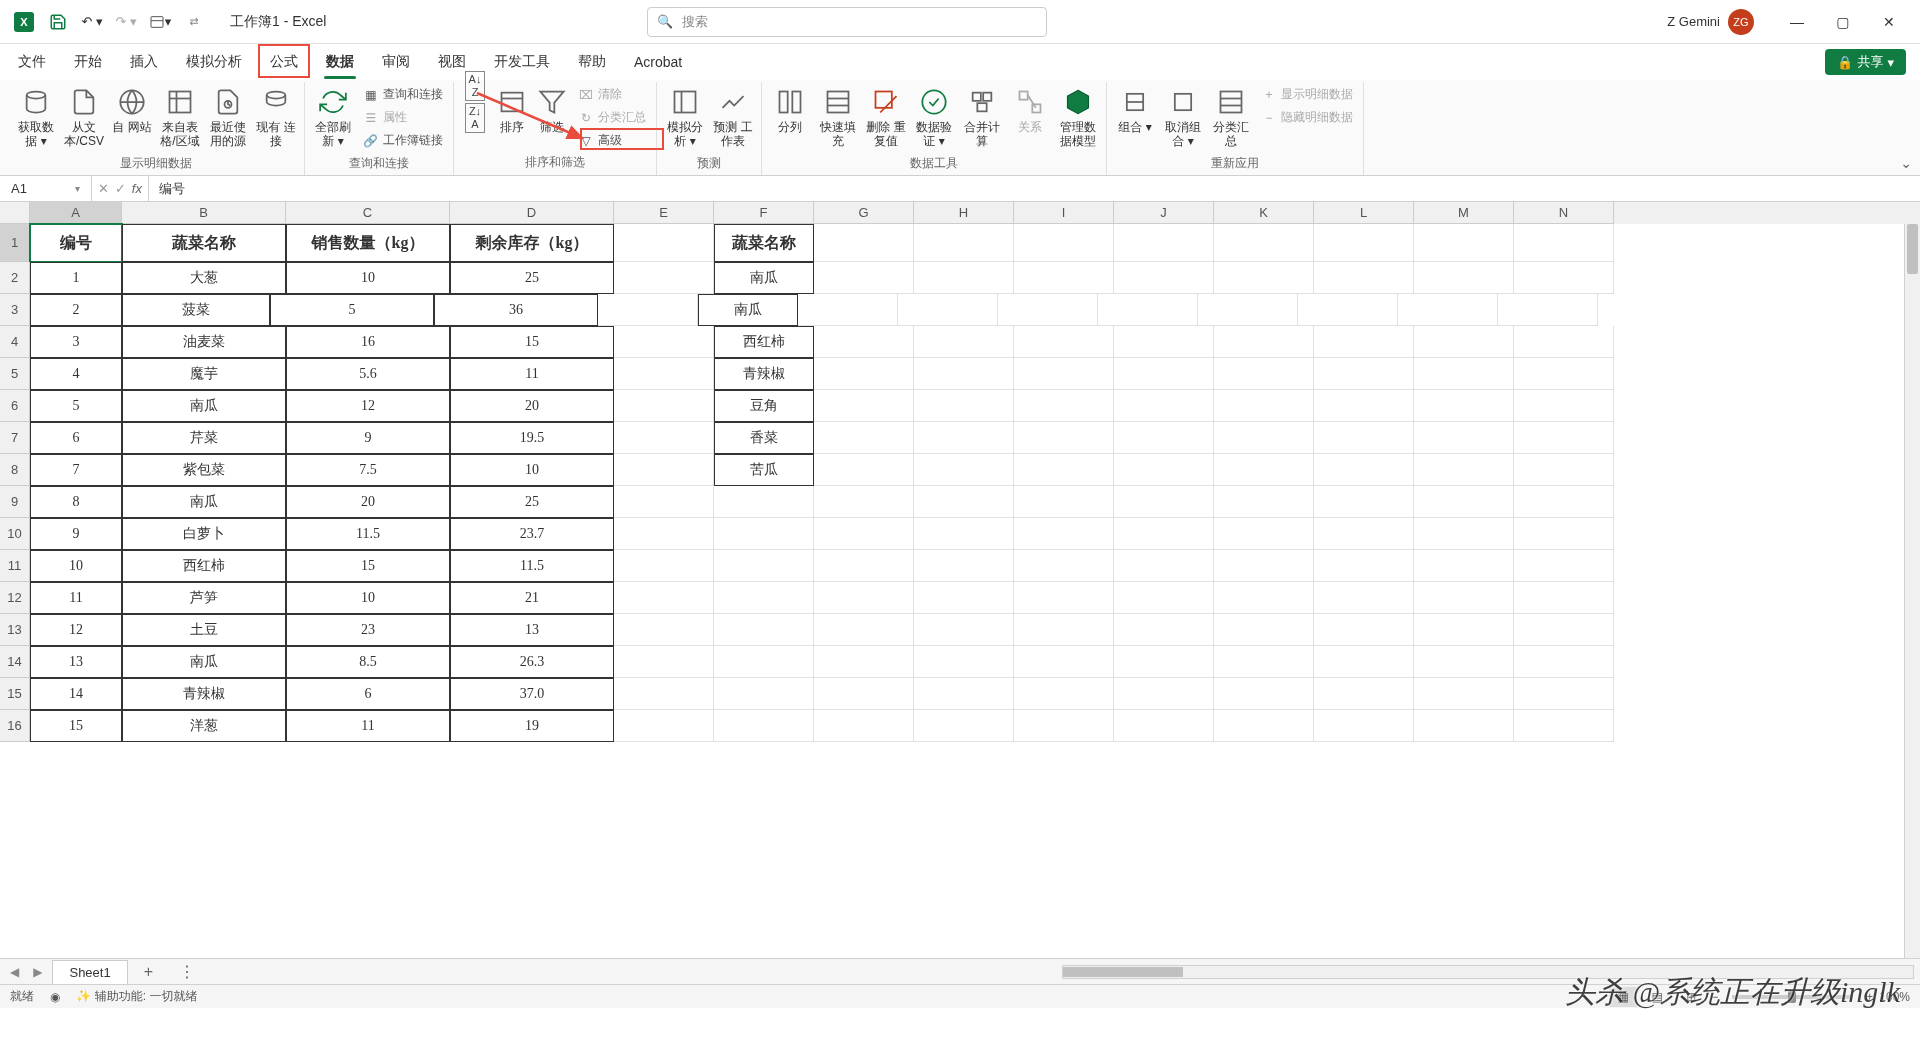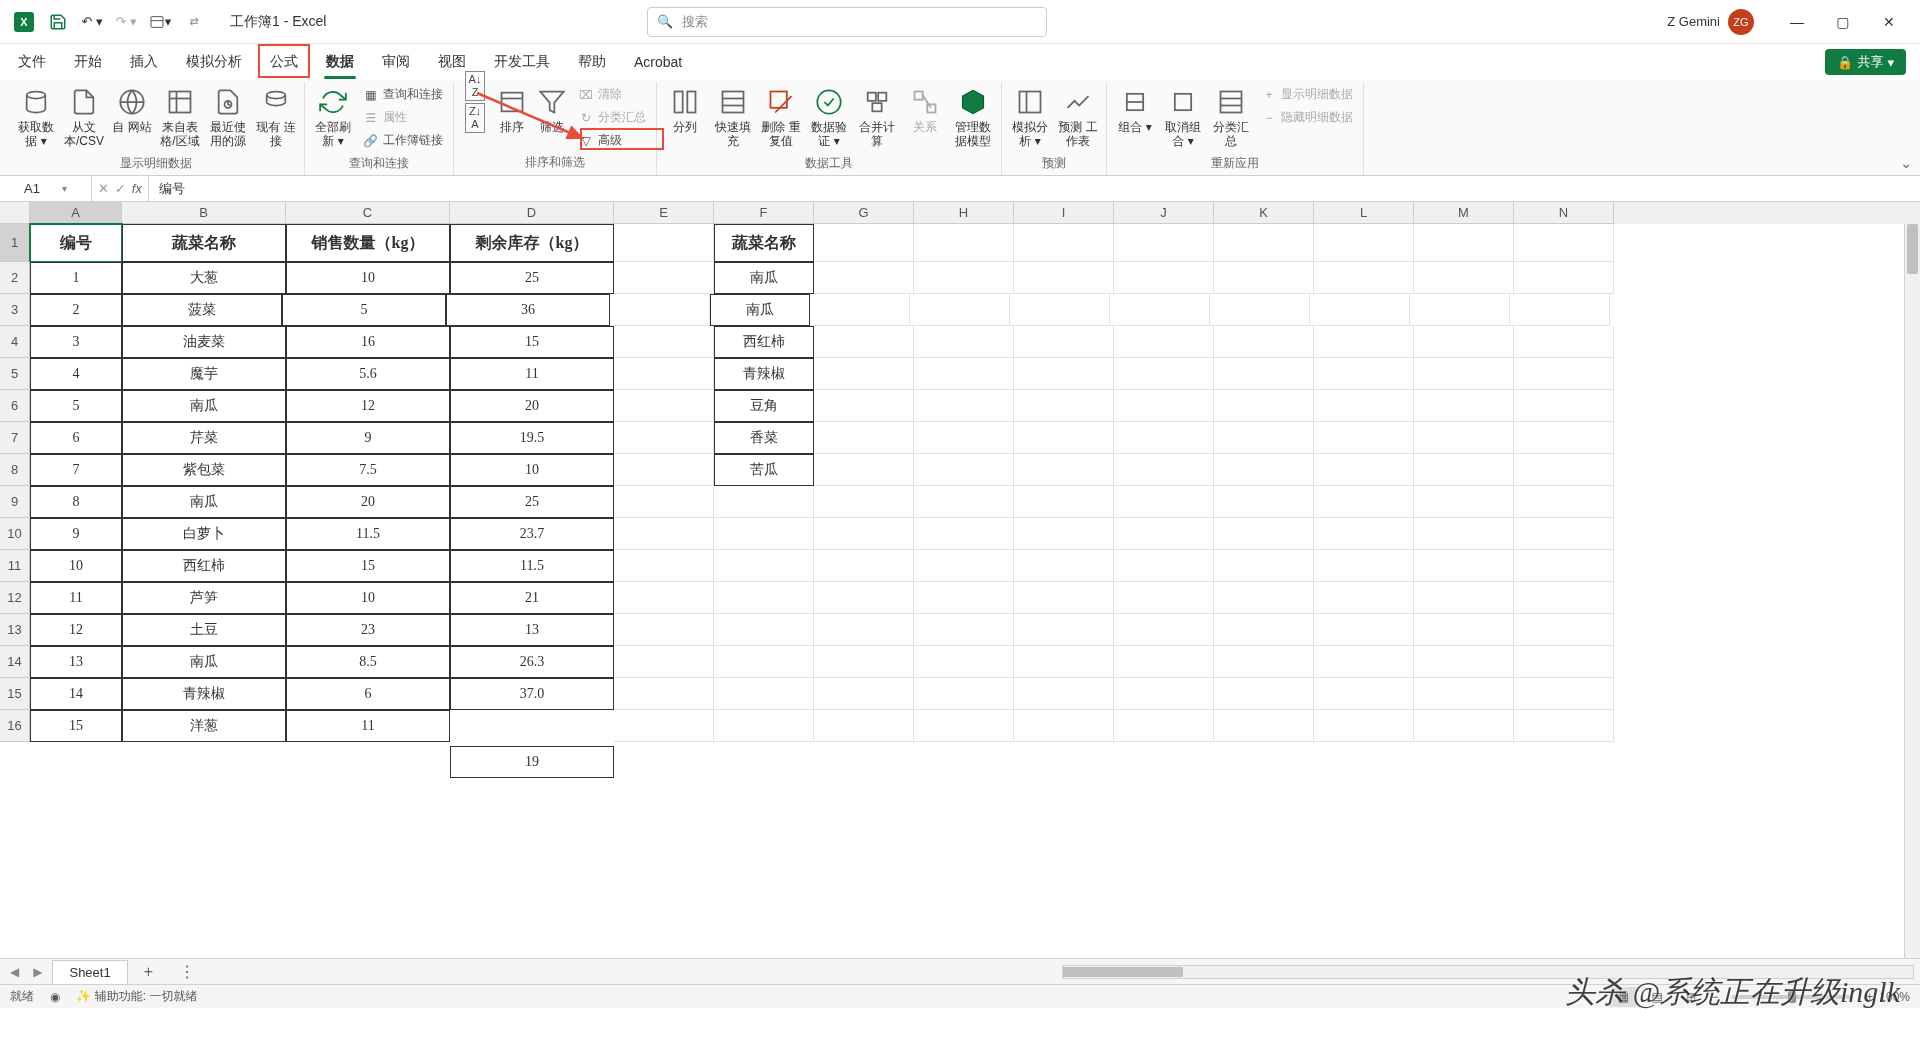--- a/index.html
+++ b/index.html
@@ -37,21 +37,21 @@
 .ribbon .small-btn-col { display: flex; flex-direction: column; gap: 2px; padding-top: 2px; }
 .ribbon .small-btn { display: flex; align-items: center; gap: 4px; padding: 2px 6px; font-size: 12px; color: #555; cursor: pointer; }
 .ribbon .small-btn.disabled { color: #aaa; }
 .ribbon .small-btn .icon { width: 16px; height: 16px; display: inline-flex; align-items: center; justify-content: center; }
 .ribbon .collapse { position: absolute; right: 8px; bottom: 4px; font-size: 14px; color: #666; cursor: pointer; }
 .hl-advanced { position: absolute; border: 2px solid #e84c3d; pointer-events: none; }
 .arrow-annot { position: absolute; pointer-events: none; }
 
 
 .formula-bar { height: 26px; display: flex; align-items: center; border-bottom: 1px solid #d0d0d0; }
-.formula-bar .name-box { width: 92px; border-right: 1px solid #d0d0d0; padding: 0 24px; font-size: 13px; display: flex; align-items: center; justify-content: space-between; height: 100%; }
+.formula-bar .name-box { width: 92px; border-right: 1px solid #d0d0d0; padding: 0 11px; font-size: 13px; display: flex; align-items: center; justify-content: space-between; height: 100%; }
 .formula-bar .name-box .dd { color: #888; font-size: 10px; }
 .formula-bar .fx-btns { display: flex; align-items: center; padding: 0 6px; gap: 6px; color: #999; border-right: 1px solid #d0d0d0; height: 100%; }
 .formula-bar .fx-btns .fx { font-style: italic; color: #666; }
 .formula-bar .content { flex: 1; padding: 0 10px; font-size: 13px; }
 
 
 .grid-area { position: relative; height: 756px; overflow: hidden; }
 .col-headers { display: flex; height: 22px; background: #f0f0f0; }
 .col-headers .corner { width: 30px; border-right: 1px solid #ccc; border-bottom: 1px solid #ccc; background: #f0f0f0; }
 .col-headers .ch { border-right: 1px solid #ccc; border-bottom: 1px solid #ccc; text-align: center; font-size: 13px; color: #555; line-height: 22px; background: #f0f0f0; }
@@ -286,20 +286,45 @@
     </div>
   </div>
       <div class="label">排序和筛选</div>
     </div>
 
   <div class="group">
       <div class="btns">
     <div class="big-btn">
           <div class="icon">
             <svg viewBox="0 0 24 24" fill="none" stroke="#666" stroke-width="1.5">
+              <rect x="3" y="3" width="18" height="18"></rect>
+              <line x1="9" y1="3" x2="9" y2="21"></line>
+            </svg>
+          </div>
+          <span>模拟分析
+▾</span>
+        </div>
+    <div class="big-btn">
+          <div class="icon">
+            <svg viewBox="0 0 24 24" fill="none" stroke="#666" stroke-width="1.5">
+              <polyline points="3 17 9 11 13 15 21 7"></polyline>
+            </svg>
+          </div>
+          <span>预测
+工作表</span>
+        </div>
+  </div>
+      <div class="label">预测</div>
+    </div>
+
+  <div class="group">
+      <div class="btns">
+    <div class="big-btn">
+          <div class="icon">
+            <svg viewBox="0 0 24 24" fill="none" stroke="#666" stroke-width="1.5">
               <rect x="3" y="3" width="7" height="18"></rect>
               <rect x="14" y="3" width="7" height="18"></rect>
             </svg>
           </div>
           <span>分列</span>
         </div>
     <div class="big-btn">
           <div class="icon">
             <svg viewBox="0 0 24 24" fill="none" stroke="#666" stroke-width="1.5">
               <rect x="3" y="3" width="18" height="18"></rect>
@@ -353,45 +378,20 @@
           <div class="icon">
             <svg viewBox="0 0 24 24" fill="#107c41" stroke="#0a5c30" stroke-width="1">
               <path d="M12 2l9 5v10l-9 5-9-5V7z"></path>
             </svg>
           </div>
           <span>管理数
 据模型</span>
         </div>
   </div>
       <div class="label">数据工具</div>
-    </div>
-
-  <div class="group">
-      <div class="btns">
-    <div class="big-btn">
-          <div class="icon">
-            <svg viewBox="0 0 24 24" fill="none" stroke="#666" stroke-width="1.5">
-              <rect x="3" y="3" width="18" height="18"></rect>
-              <line x1="9" y1="3" x2="9" y2="21"></line>
-            </svg>
-          </div>
-          <span>模拟分析
-▾</span>
-        </div>
-    <div class="big-btn">
-          <div class="icon">
-            <svg viewBox="0 0 24 24" fill="none" stroke="#666" stroke-width="1.5">
-              <polyline points="3 17 9 11 13 15 21 7"></polyline>
-            </svg>
-          </div>
-          <span>预测
-工作表</span>
-        </div>
-  </div>
-      <div class="label">预测</div>
     </div>
 
   <div class="group">
       <div class="btns">
     <div class="big-btn">
           <div class="icon">
             <svg viewBox="0 0 24 24" fill="none" stroke="#666" stroke-width="1.5">
               <rect x="5" y="5" width="14" height="14"></rect>
               <line x1="5" y1="12" x2="19" y2="12"></line>
             </svg>
@@ -506,21 +506,21 @@
         <div class="cell" style="width: 100px; height: 32px;"></div>
         <div class="cell" style="width: 100px; height: 32px;"></div>
         <div class="cell" style="width: 100px; height: 32px;"></div>
         <div class="cell" style="width: 100px; height: 32px;"></div>
         <div class="cell" style="width: 100px; height: 32px;"></div>
         <div class="cell" style="width: 100px; height: 32px;"></div>
       </div>
       <div class="row">
         <div class="rh" style="height: 32px;">3</div>
         <div class="cell bordered" style="width: 92px; height: 32px;">2</div>
-        <div class="cell bordered" style="width: 160px; height: 32px;">菠菜</div>
+        <div class="cell bordered" style="width: 148px; height: 32px;">菠菜</div>
         <div class="cell bordered" style="width: 164px; height: 32px;">5</div>
         <div class="cell bordered" style="width: 164px; height: 32px;">36</div>
         <div class="cell" style="width: 100px; height: 32px;"></div>
         <div class="cell bordered" style="width: 100px; height: 32px;">南瓜</div>
         <div class="cell" style="width: 100px; height: 32px;"></div>
         <div class="cell" style="width: 100px; height: 32px;"></div>
         <div class="cell" style="width: 100px; height: 32px;"></div>
         <div class="cell" style="width: 100px; height: 32px;"></div>
         <div class="cell" style="width: 100px; height: 32px;"></div>
         <div class="cell" style="width: 100px; height: 32px;"></div>
@@ -729,21 +729,21 @@
         <div class="cell" style="width: 100px; height: 32px;"></div>
         <div class="cell" style="width: 100px; height: 32px;"></div>
         <div class="cell" style="width: 100px; height: 32px;"></div>
         <div class="cell" style="width: 100px; height: 32px;"></div>
       </div>
       <div class="row">
         <div class="rh" style="height: 32px;">16</div>
         <div class="cell bordered" style="width: 92px; height: 32px;">15</div>
         <div class="cell bordered" style="width: 164px; height: 32px;">洋葱</div>
         <div class="cell bordered" style="width: 164px; height: 32px;">11</div>
-        <div class="cell bordered" style="width: 164px; height: 32px; margin-top: 36px;">19</div>
+        <div class="cell bordered" style="width: 164px; height: 32px;">19</div>
         <div class="cell" style="width: 100px; height: 32px;"></div>
         <div class="cell" style="width: 100px; height: 32px;"></div>
         <div class="cell" style="width: 100px; height: 32px;"></div>
         <div class="cell" style="width: 100px; height: 32px;"></div>
         <div class="cell" style="width: 100px; height: 32px;"></div>
         <div class="cell" style="width: 100px; height: 32px;"></div>
         <div class="cell" style="width: 100px; height: 32px;"></div>
         <div class="cell" style="width: 100px; height: 32px;"></div>
         <div class="cell" style="width: 100px; height: 32px;"></div>
         <div class="cell" style="width: 100px; height: 32px;"></div>

